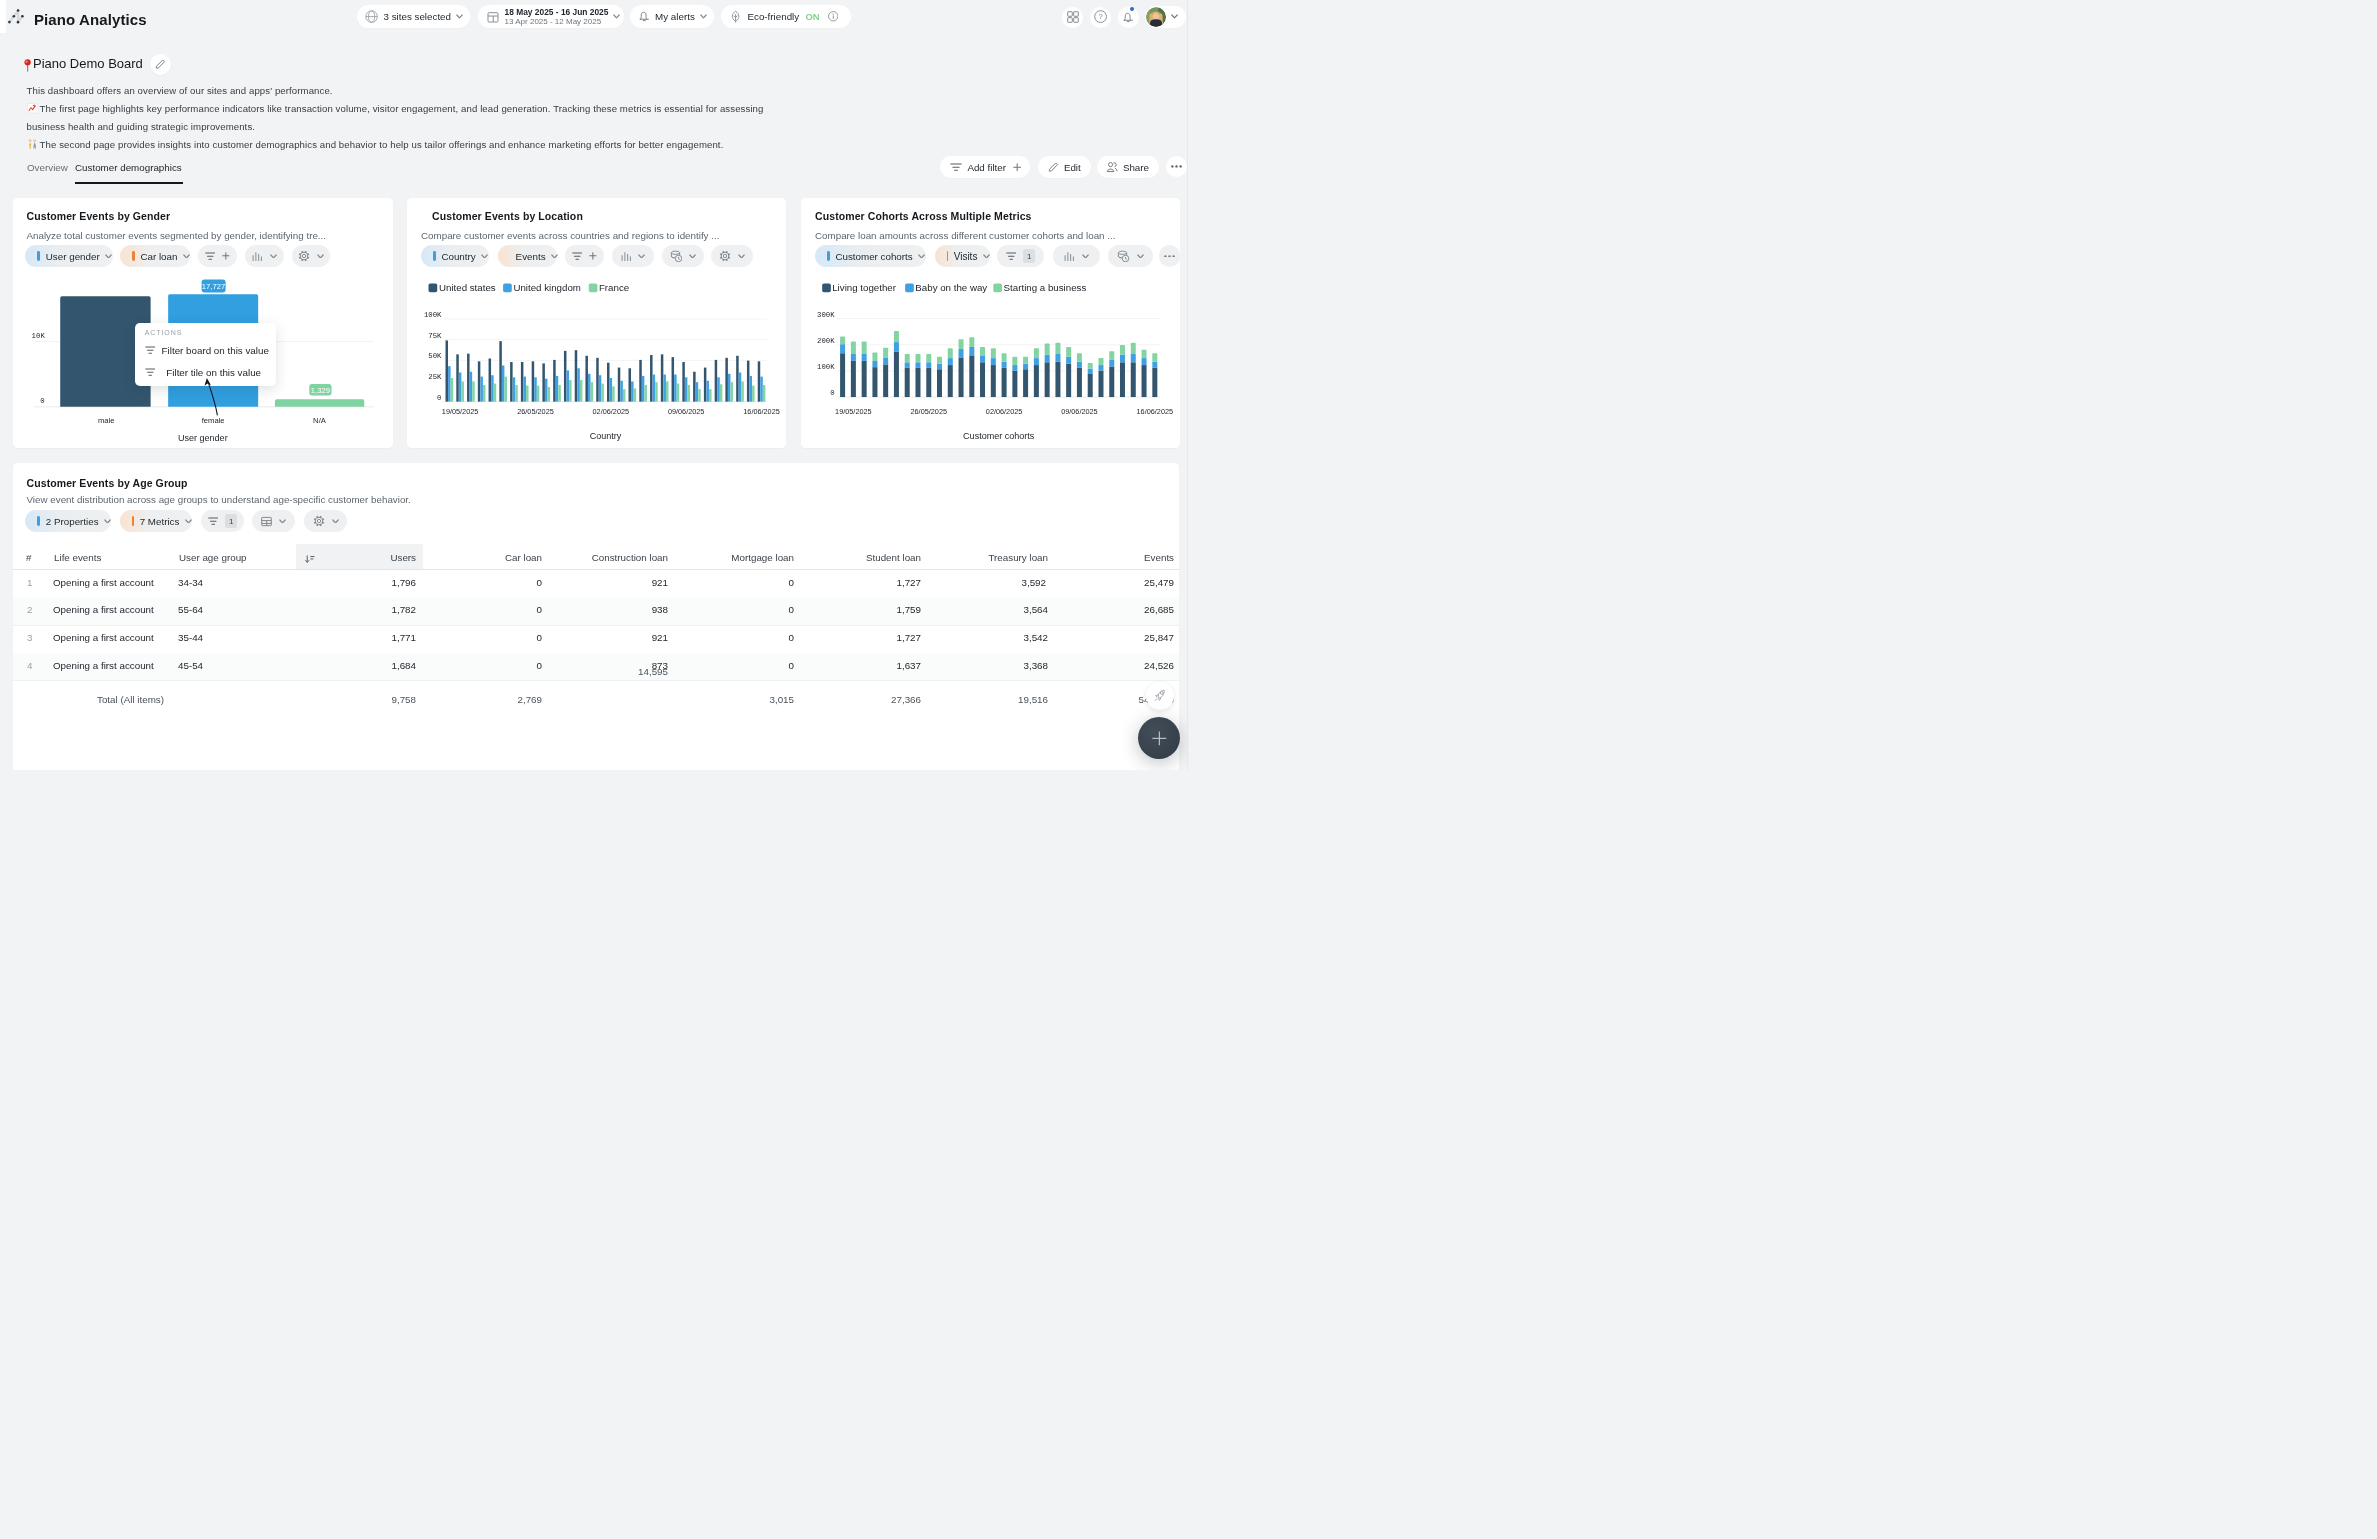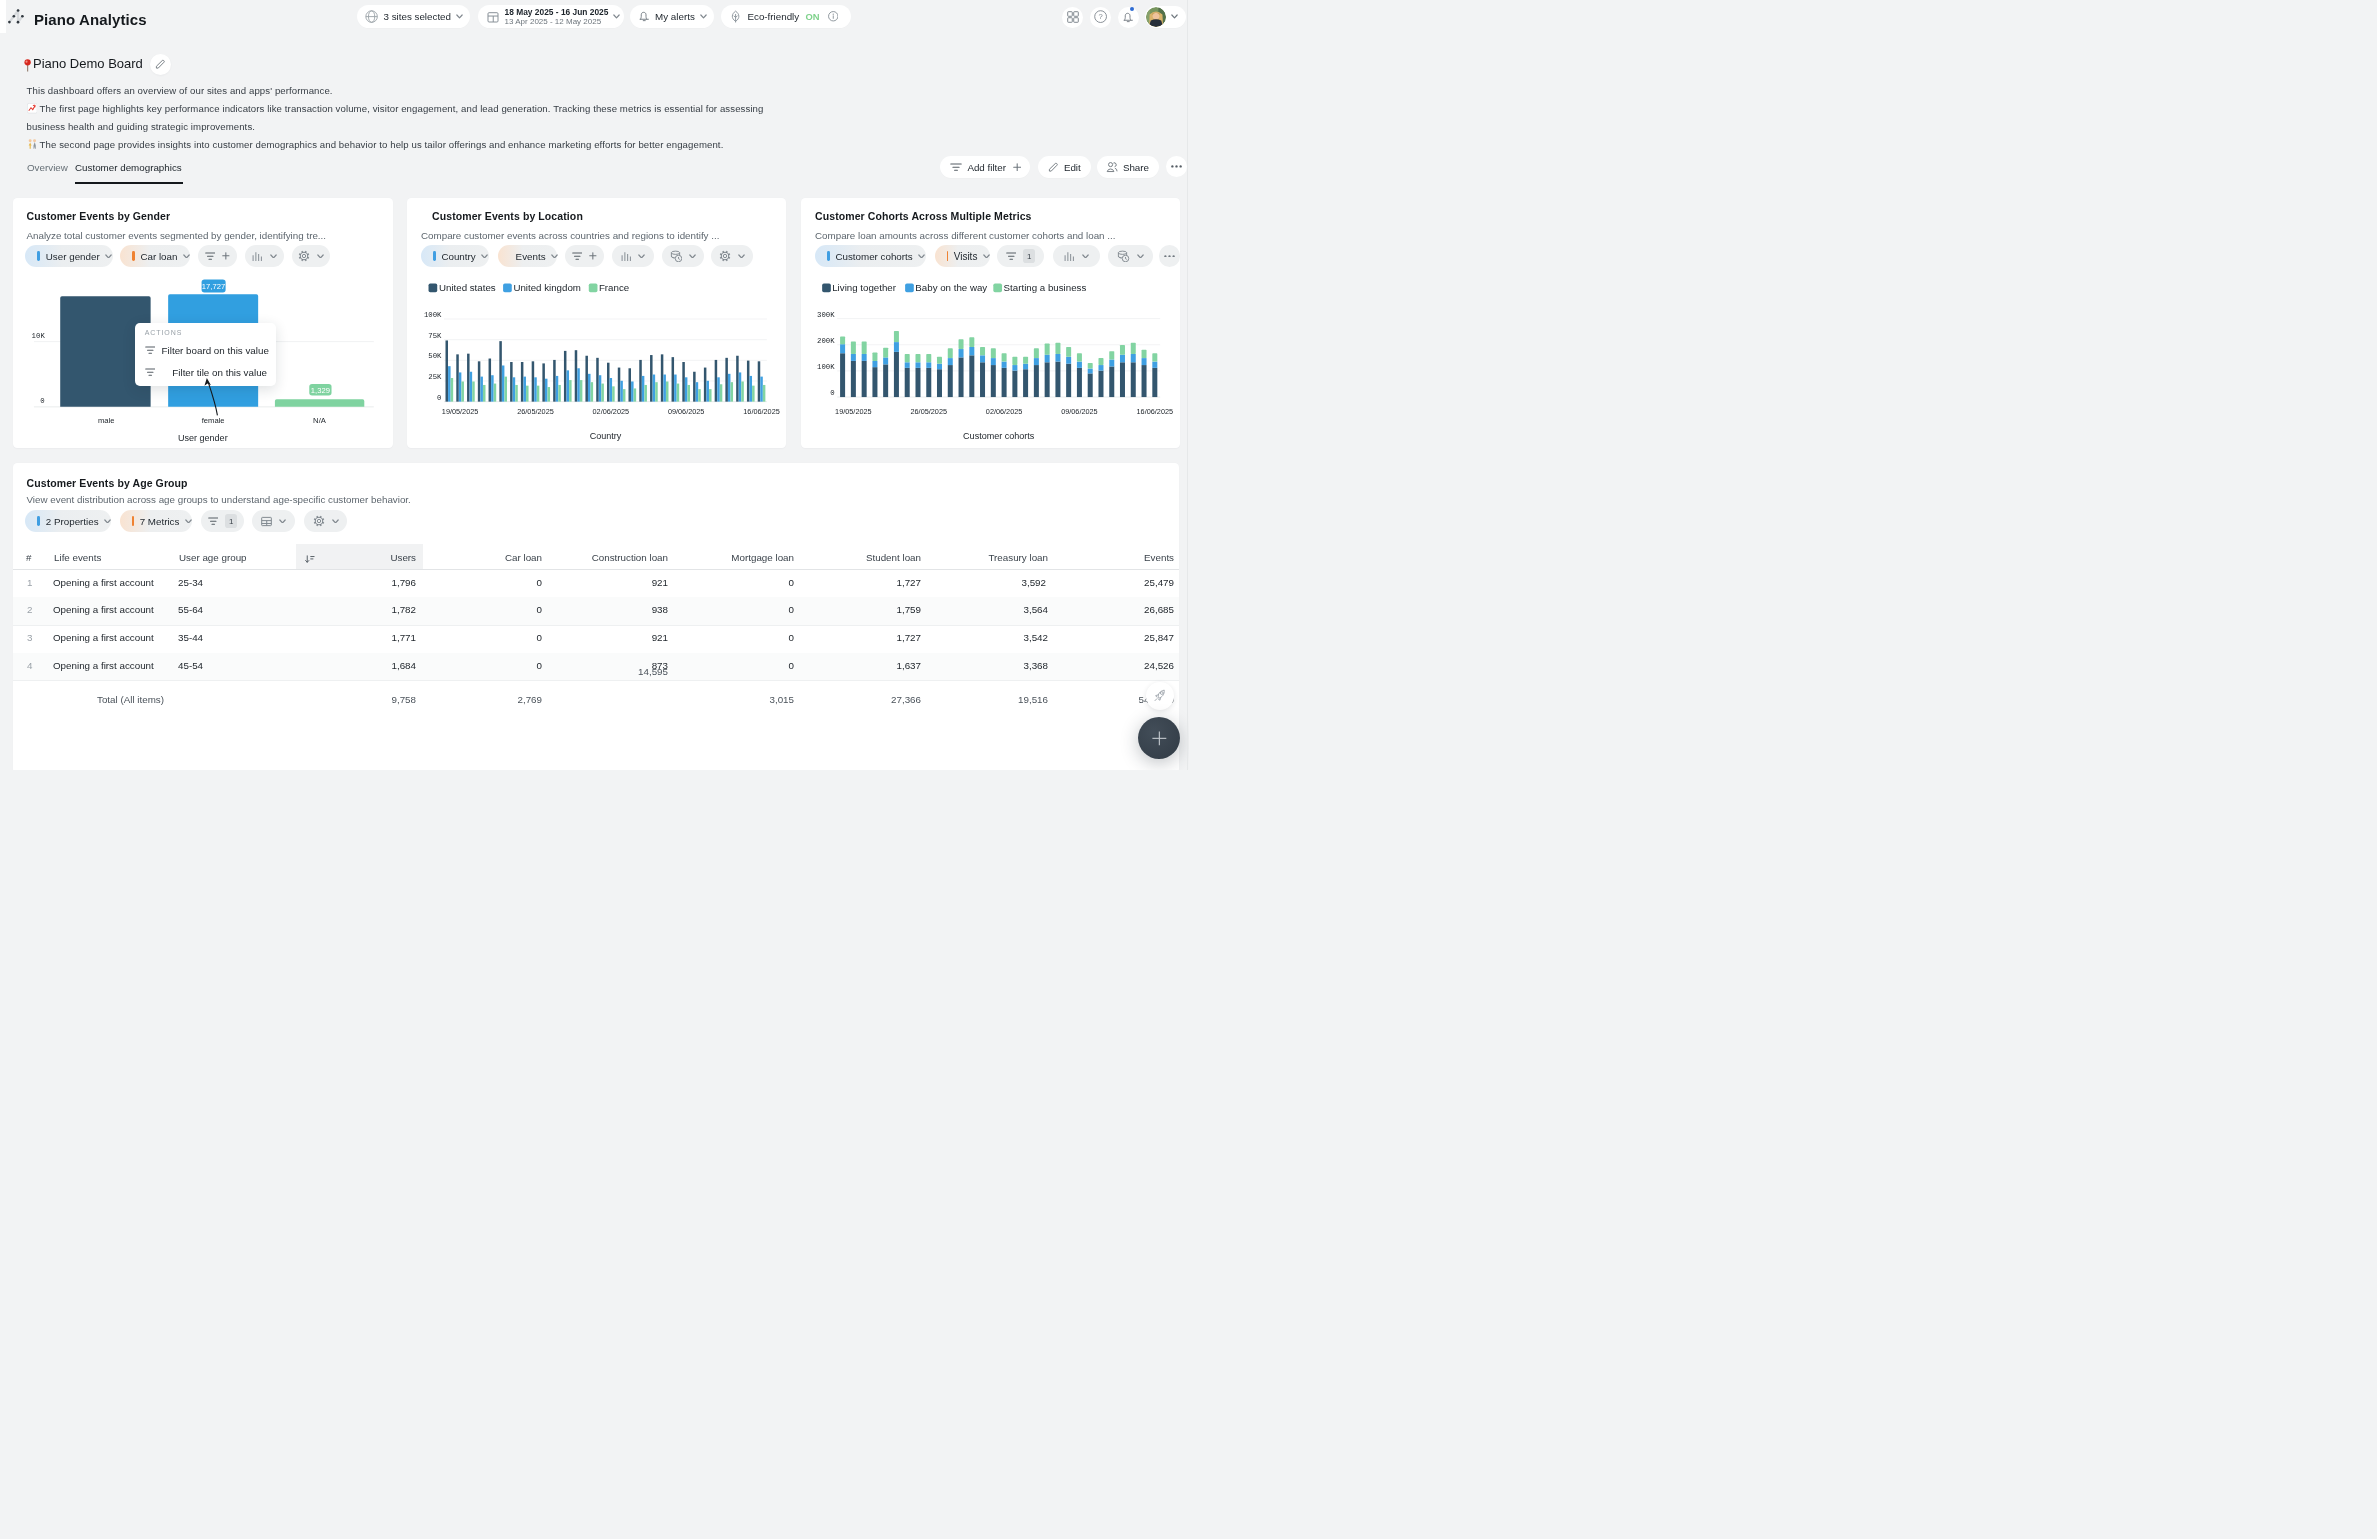--- a/index.html
+++ b/index.html
@@ -516,21 +516,21 @@
 <div class="ab" style="left:9.8px;top:22px;display:flex;align-items:center;gap:6.3px">
       <svg width="10.5" height="8.4" viewBox="0 0 15 12" style="">
         <g stroke="#555d64" stroke-width="1.5" stroke-linecap="round">
           <line x1="1" y1="1.5" x2="14" y2="1.5"></line>
           <line x1="3.5999999999999996" y1="6" x2="11.4" y2="6"></line>
           <line x1="5.7" y1="10.5" x2="9.3" y2="10.5"></line>
         </g>
       </svg>
       <span style="font-size:9.8px;color:#22282e">Filter board on this value</span>
     </div>
-<div class="ab" style="left:9.8px;top:44px;display:flex;align-items:center;gap:17px">
+<div class="ab" style="left:9.8px;top:44px;display:flex;align-items:center;gap:11px">
       <svg width="10.5" height="8.4" viewBox="0 0 15 12" style="">
         <g stroke="#555d64" stroke-width="1.5" stroke-linecap="round">
           <line x1="1" y1="1.5" x2="14" y2="1.5"></line>
           <line x1="3.5999999999999996" y1="6" x2="11.4" y2="6"></line>
           <line x1="5.7" y1="10.5" x2="9.3" y2="10.5"></line>
         </g>
       </svg>
       <span style="font-size:9.8px;color:#22282e">Filter tile on this value</span>
     </div>
 </div>
@@ -852,21 +852,21 @@
 <div class="hdr rt" style="left:346px;top:552px;width:70px">Users</div>
 <div class="hdr rt" style="left:472px;top:552px;width:70px">Car loan</div>
 <div class="hdr rt" style="left:577px;top:552px;width:91px">Construction loan</div>
 <div class="hdr rt" style="left:717px;top:552px;width:77px">Mortgage loan</div>
 <div class="hdr rt" style="left:851px;top:552px;width:70px">Student loan</div>
 <div class="hdr rt" style="left:978px;top:552px;width:70px">Treasury loan</div>
 <div class="hdr rt" style="left:1104px;top:552px;width:70px">Events</div>
 <div class="ab" style="left:13px;top:597px;width:1166px;height:0.7px;background:#eef0f1"></div>
 <div class="cell" style="left:27px;top:577px;color:#9aa1a8">1</div>
 <div class="cell" style="left:53px;top:577px">Opening a first account</div>
-<div class="cell" style="left:178px;top:577px">25-34</div>
+<div class="cell" style="left:178px;top:577px">34-34</div>
 <div class="cell rt" style="left:346px;top:577px;width:70px">1,796</div>
 <div class="cell rt" style="left:472px;top:577px;width:70px">0</div>
 <div class="cell rt" style="left:577px;top:577px;width:91px">921</div>
 <div class="cell rt" style="left:717px;top:577px;width:77px">0</div>
 <div class="cell rt" style="left:851px;top:577px;width:70px">1,727</div>
 <div class="cell rt" style="left:976px;top:577px;width:70px">3,592</div>
 <div class="cell rt" style="left:1104px;top:577px;width:70px">25,479</div>
 <div class="ab" style="left:13px;top:597px;width:1166px;height:28px;background:#fafbfb"></div>
 <div class="ab" style="left:13px;top:625px;width:1166px;height:0.7px;background:#eef0f1"></div>
 <div class="cell" style="left:27px;top:604px;color:#9aa1a8">2</div>

